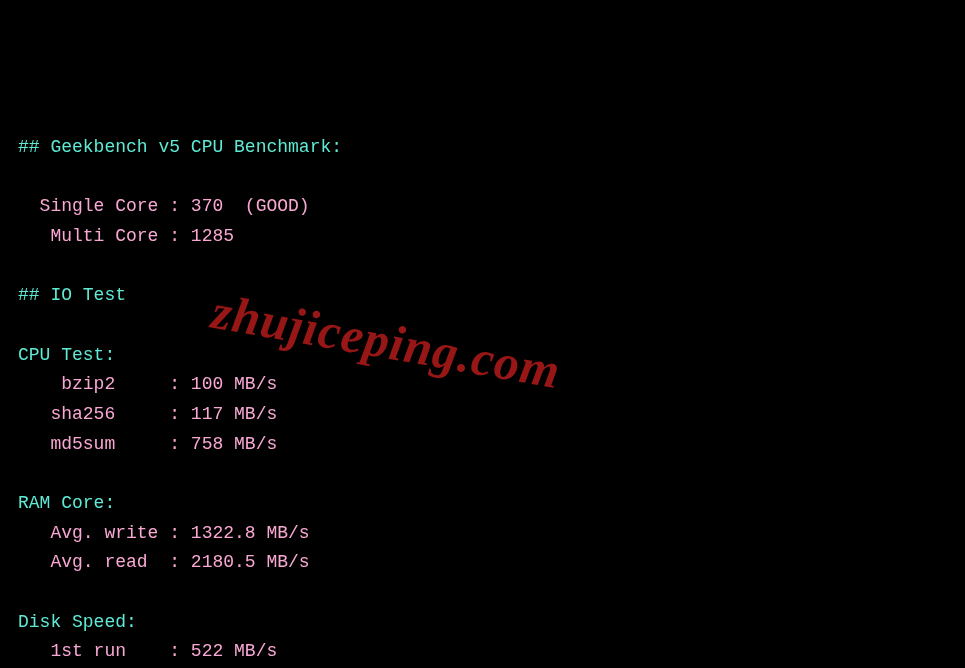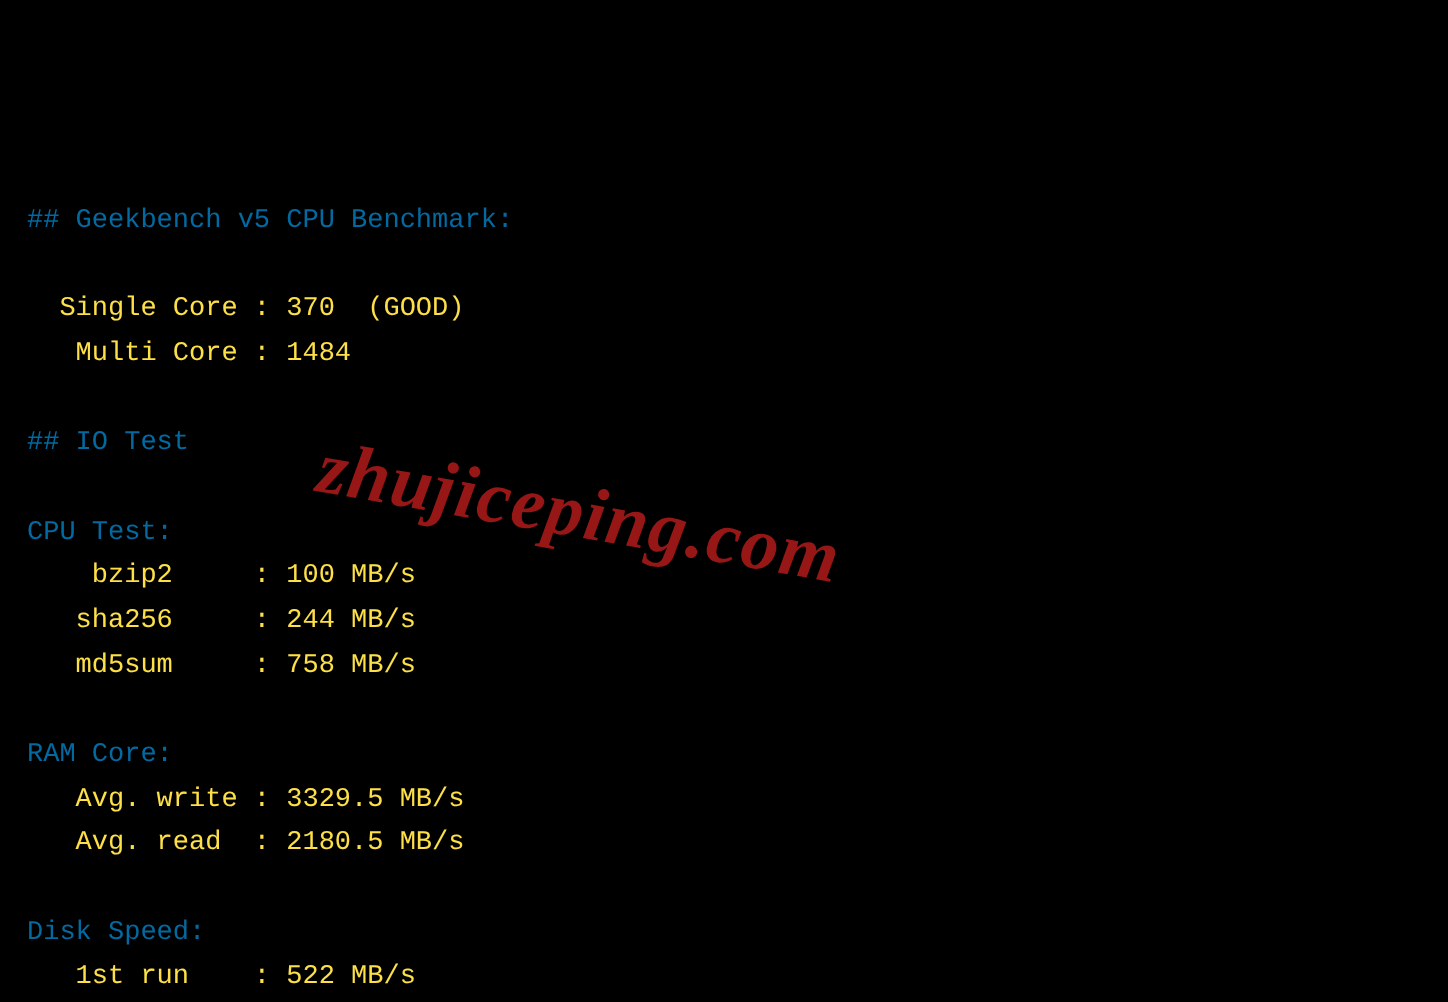--- a/index.html
+++ b/index.html
@@ -14,24 +14,24 @@
       font-size: 18px;
       line-height: 1.65;
       width: 965px;
       height: 668px;
       padding: 14px 18px;
       position: relative;
       overflow: hidden;
       white-space: pre;
     }
     .cyan {
-      color: #0369a1;
+      color: #5eead4;
     }
     .white {
-      color: #fde047;
+      color: #f9a8d4;
     }
     .watermark {
       position: absolute;
       top: 300px;
       left: 210px;
       font-family: Georgia, 'Times New Roman', serif;
       font-size: 50px;
       font-style: italic;
       font-weight: bold;
       color: #a01818;
@@ -42,31 +42,31 @@
     }
   </style>
 </head>
 <body>
 
 
 
 <div><span class="cyan">## Geekbench v5 CPU Benchmark:</span>
 
 <span class="white">  Single Core : </span><span class="white">370  (GOOD)</span>
-<span class="white">   Multi Core : </span><span class="white">1484</span>
+<span class="white">   Multi Core : </span><span class="white">1285</span>
 
 <span class="cyan">## IO Test</span>
 
 <span class="cyan">CPU Test:</span>
 <span class="white">    bzip2     : </span><span class="white">100 MB/s</span>
-<span class="white">   sha256     : </span><span class="white">244 MB/s</span>
+<span class="white">   sha256     : </span><span class="white">117 MB/s</span>
 <span class="white">   md5sum     : </span><span class="white">758 MB/s</span>
 
 <span class="cyan">RAM Core:</span>
-<span class="white">   Avg. write : </span><span class="white">3329.5 MB/s</span>
+<span class="white">   Avg. write : </span><span class="white">1322.8 MB/s</span>
 <span class="white">   Avg. read  : </span><span class="white">2180.5 MB/s</span>
 
 <span class="cyan">Disk Speed:</span>
 <span class="white">   1st run    : </span><span class="white">522 MB/s</span>
 
 
 
 </div>
 
 <div class="watermark">zhujiceping.com</div>

